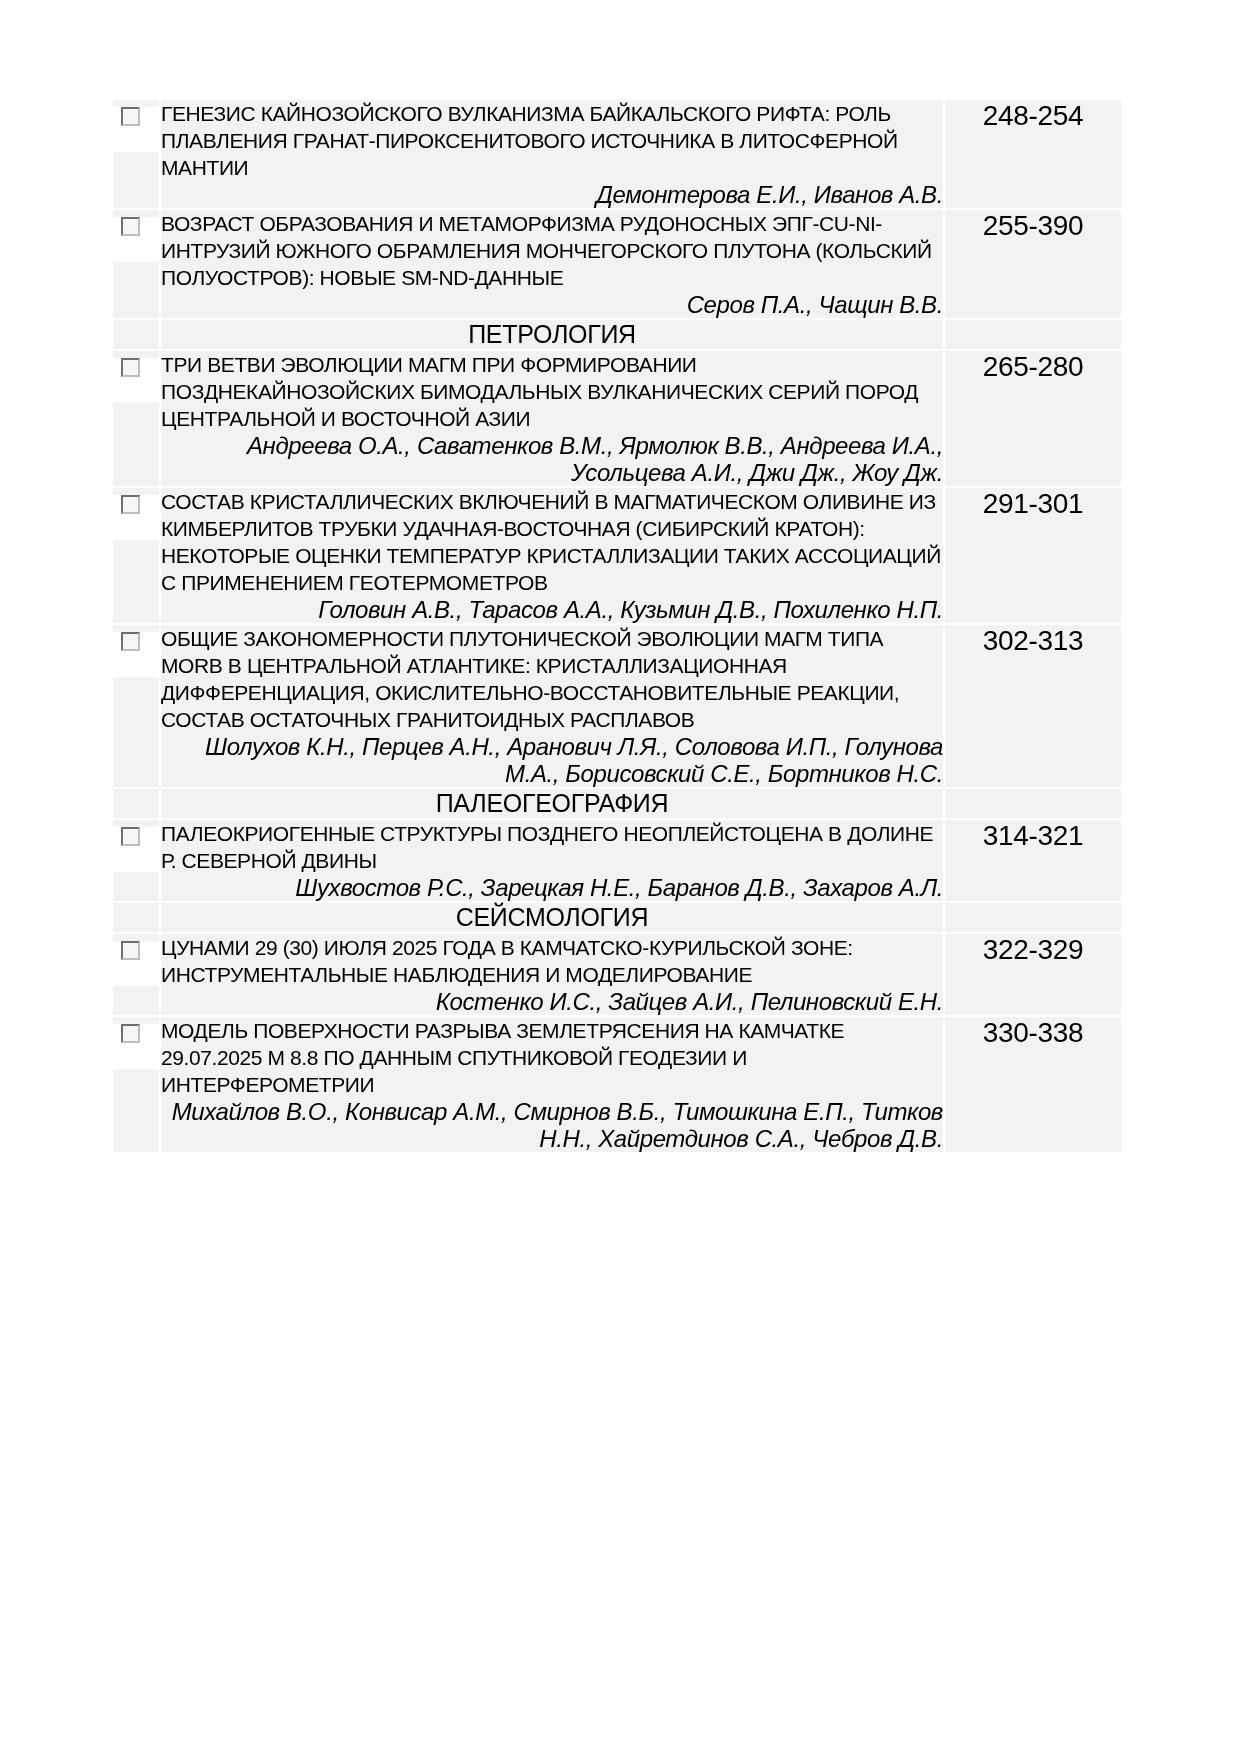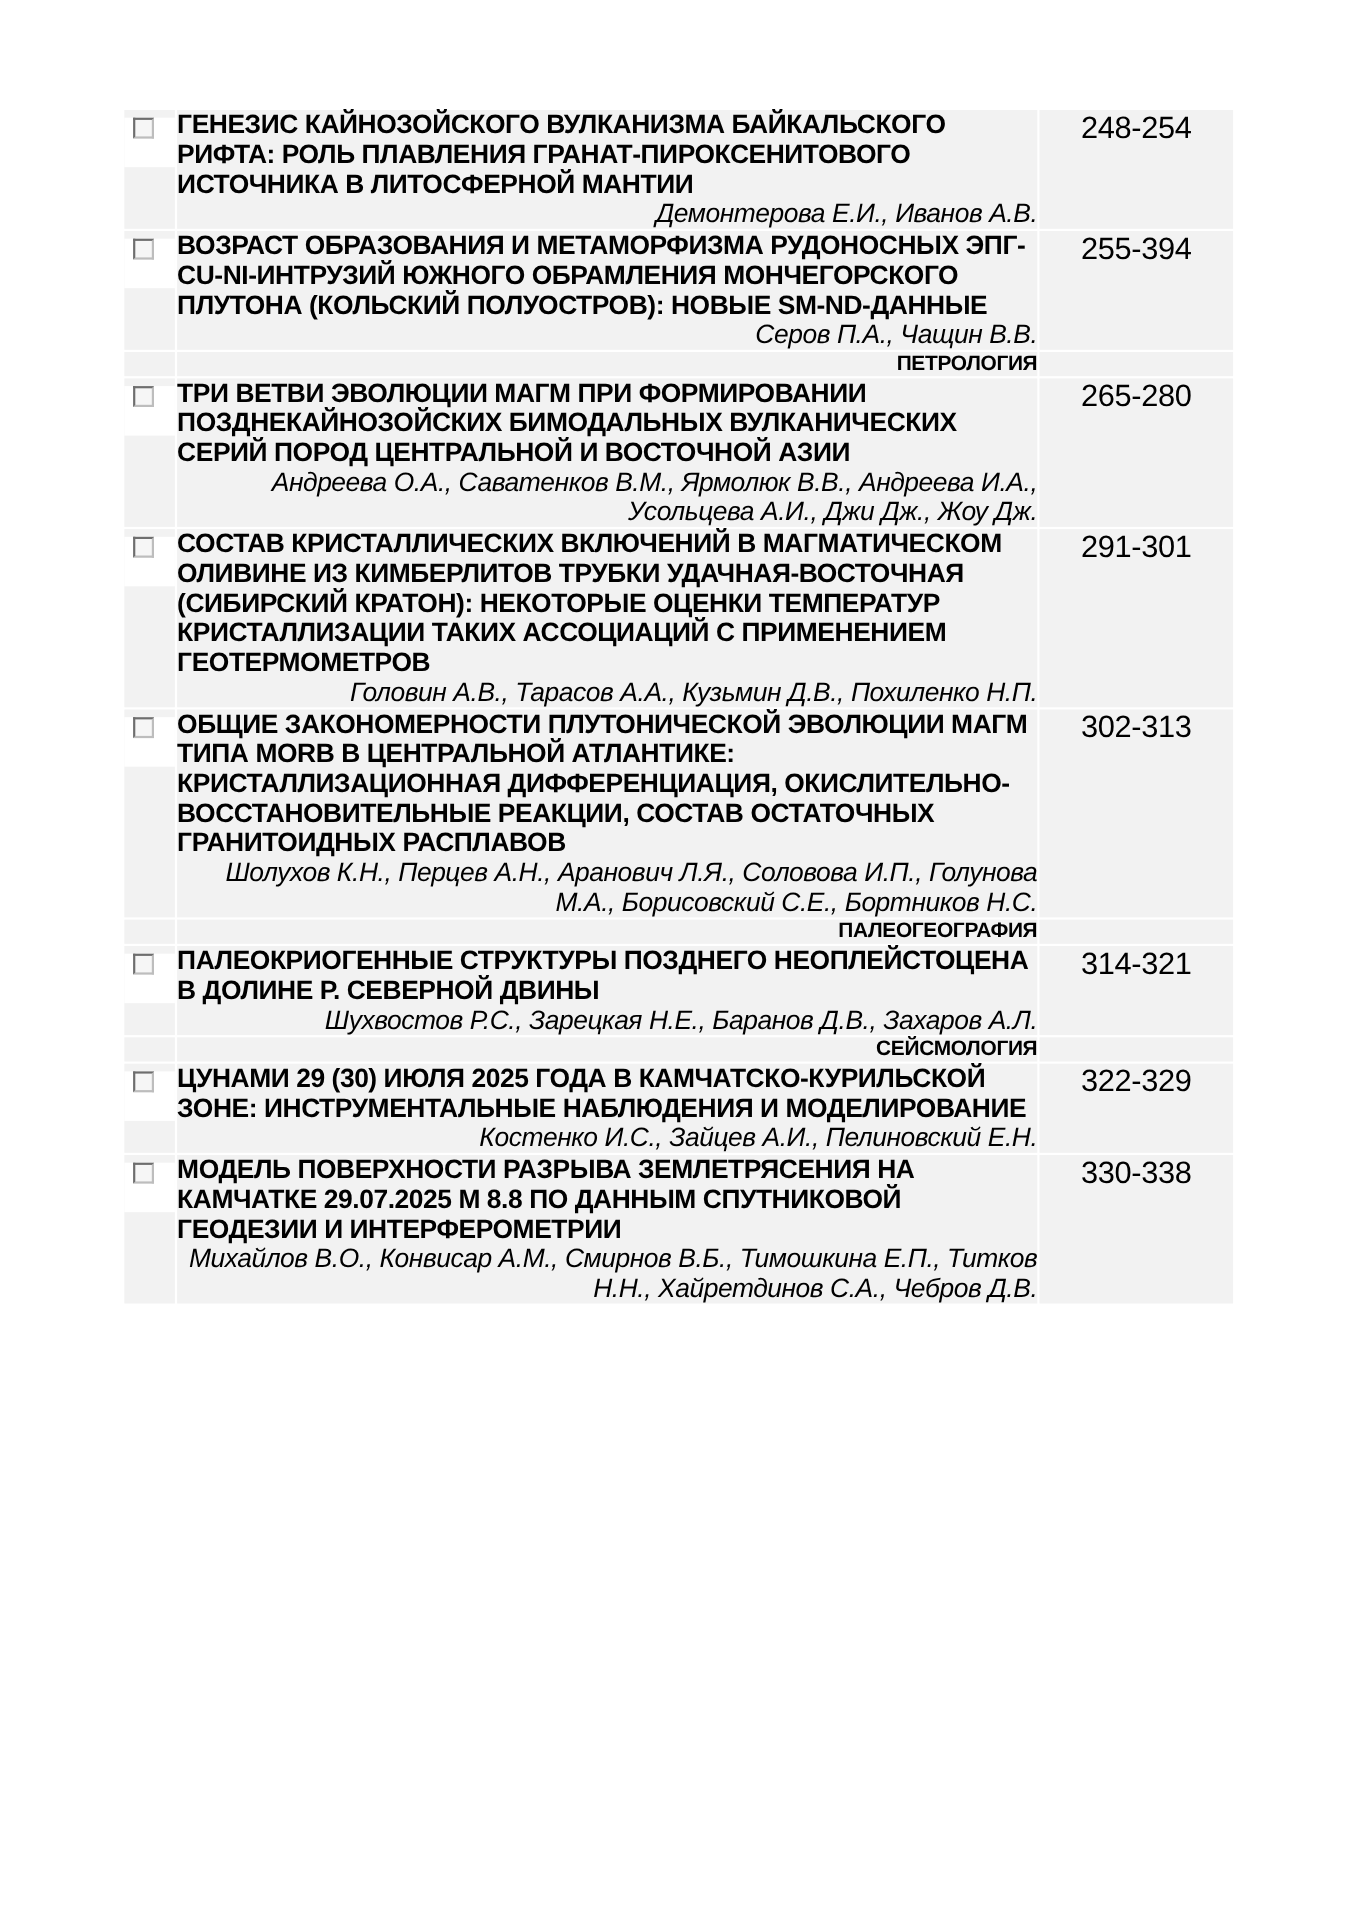--- a/index.html
+++ b/index.html
@@ -52,37 +52,37 @@
     width: 15px;
     height: 15px;
     margin: 7px 0 0 8px;
     background: #f6f6f6;
     border-top: 2px solid #6e6e6e;
     border-left: 2px solid #6e6e6e;
     border-right: 2px solid #bdbdbd;
     border-bottom: 2px solid #bdbdbd;
   }
   .title {
-    font-weight: bold;
-    font-size: 24px;
+    font-weight: normal;
+    font-size: 21px;
     line-height: 27px;
     letter-spacing: -0.4px;
     text-transform: uppercase;
   }
   .authors {
     font-style: italic;
     font-size: 24px;
     line-height: 27px;
     letter-spacing: -0.4px;
     text-align: right;
   }
   td.section-cell {
-    text-align: right;
-    font-weight: bold;
-    font-size: 19px;
+    text-align: center;
+    font-weight: normal;
+    font-size: 25px;
     letter-spacing: -0.3px;
     padding: 24px 8px 24px 6px;
     vertical-align: middle;
   }
 </style>
 </head>
 <body>
 
 <div class="page">
   <table class="toc">
@@ -104,21 +104,21 @@
     <tr>
       <td class="cb-cell">
         <div class="cb-box">
           <span class="cb-inner"></span>
         </div>
       </td>
       <td class="title-cell">
         <div class="title">ВОЗРАСТ ОБРАЗОВАНИЯ И МЕТАМОРФИЗМА РУДОНОСНЫХ ЭПГ-CU-NI-ИНТРУЗИЙ ЮЖНОГО ОБРАМЛЕНИЯ МОНЧЕГОРСКОГО ПЛУТОНА (КОЛЬСКИЙ ПОЛУОСТРОВ): НОВЫЕ SM-ND-ДАННЫЕ</div>
         <div class="authors">Серов П.А., Чащин В.В.</div>
       </td>
-      <td class="pages-cell">255-394</td>
+      <td class="pages-cell">255-390</td>
     </tr>
 
     <tr>
       <td class="cb-cell"></td>
       <td class="section-cell">ПЕТРОЛОГИЯ</td>
       <td class="pages-cell"></td>
     </tr>
 
     <tr>
       <td class="cb-cell">

